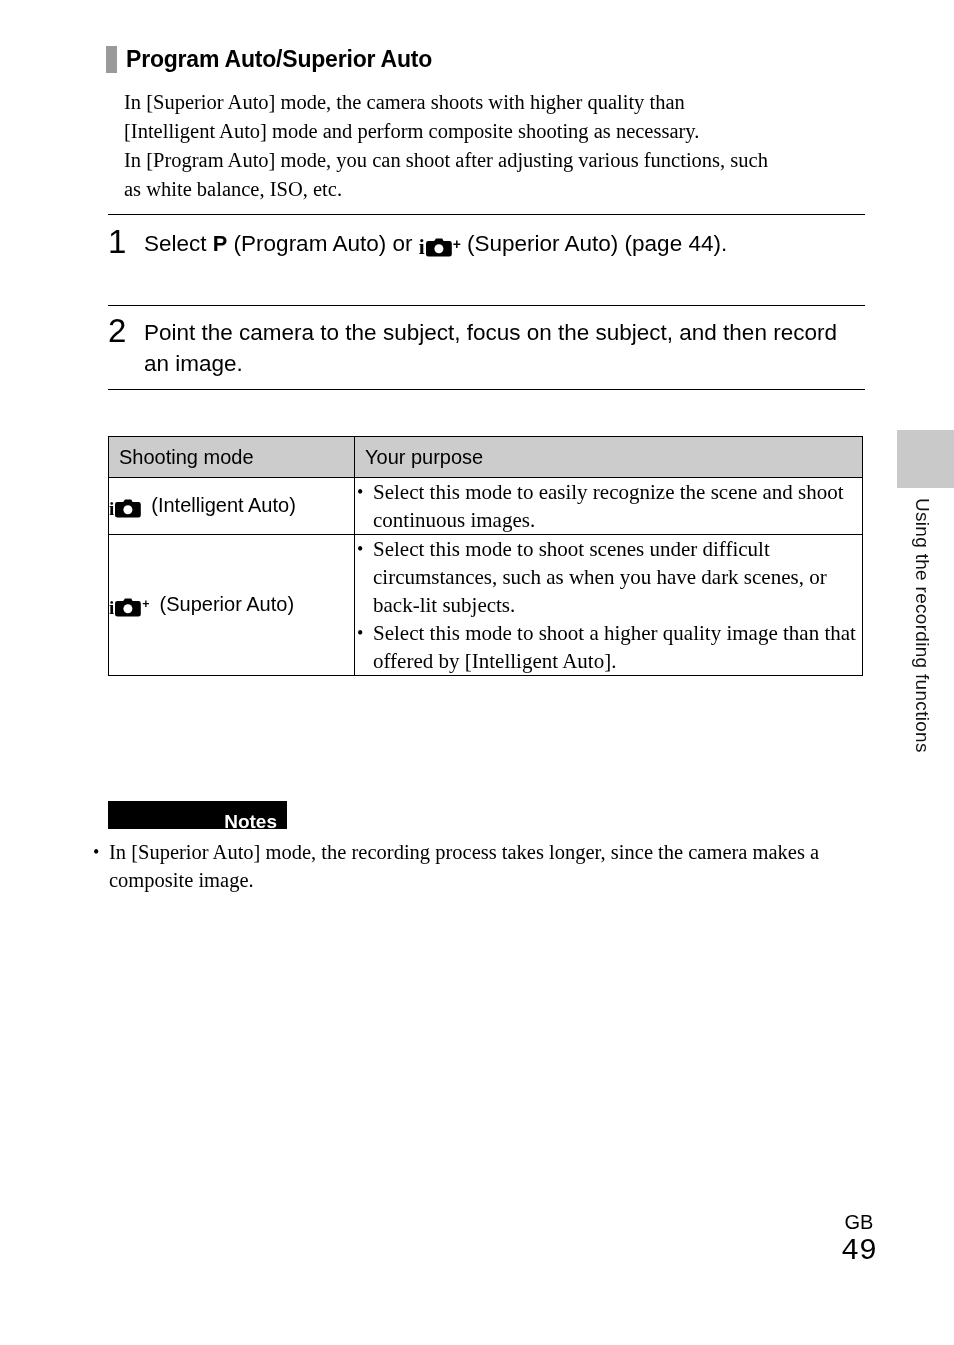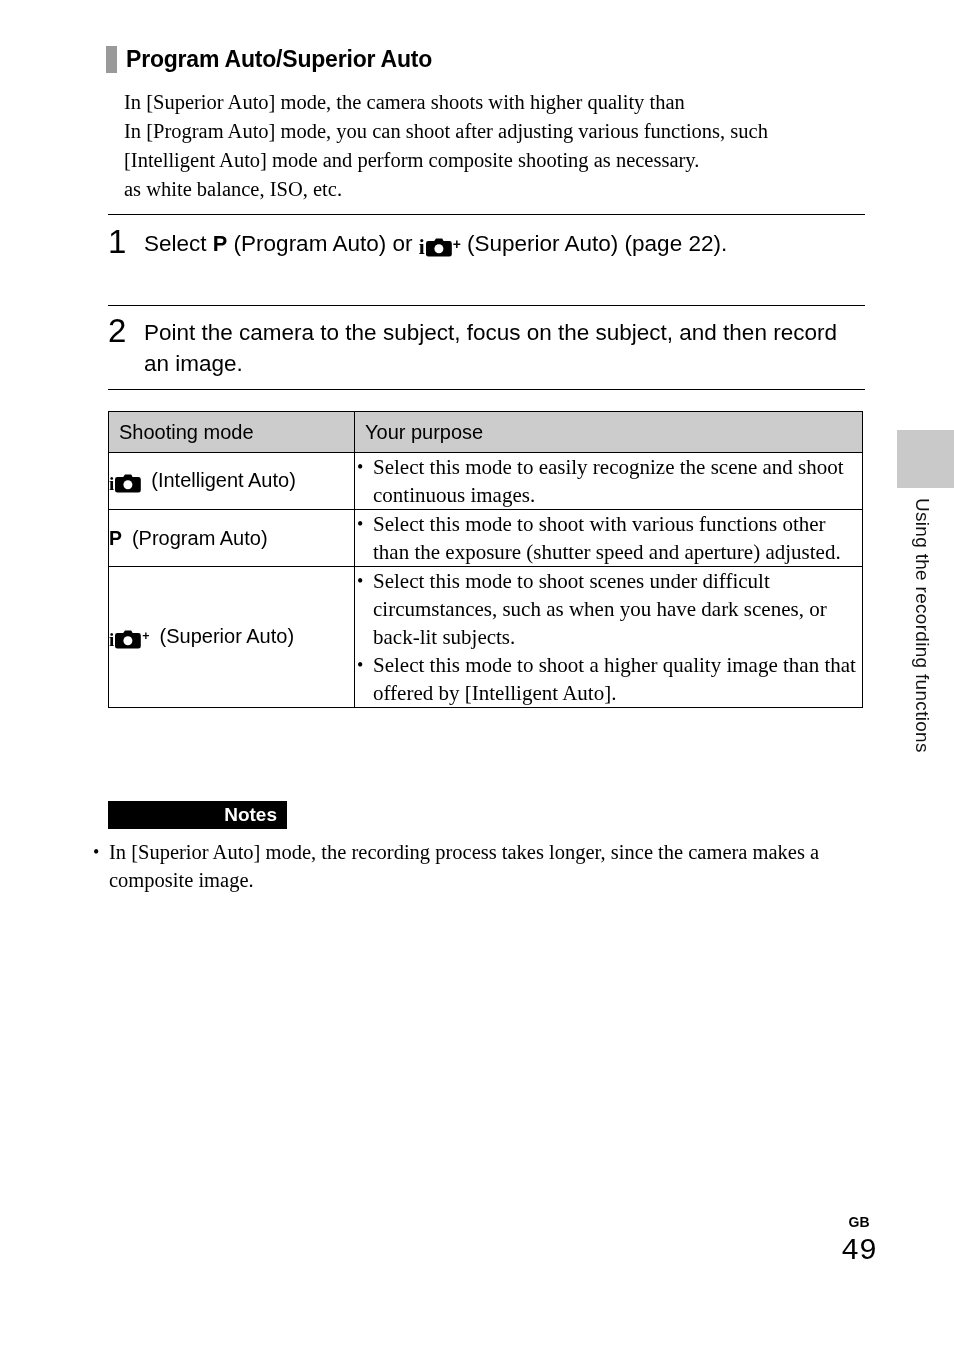--- a/index.html
+++ b/index.html
@@ -148,21 +148,21 @@
     font-family: "Liberation Sans", sans-serif;
     font-weight: bold;
     font-size: 0.97em;
     letter-spacing: 0;
   }
 
   
   .mode-table {
     position: absolute;
     left: 108px;
-    top: 411px;
+    top: 436px;
     width: 755px;
     border-collapse: collapse;
     table-layout: fixed;
   }
   .mode-table td, .mode-table th {
     border: 1.6px solid #000;
     padding: 0;
     vertical-align: middle;
     text-align: left;
   }
@@ -209,21 +209,21 @@
     position: absolute;
     left: 108px;
     top: 801px;
     width: 179px;
     height: 28px;
     background: #000;
   }
   .notes-bar span {
     position: absolute;
     left: 0; right: 10px;
-    top: 2px;
+    top: 9px;
     text-align: right;
     color: #fff;
     font-family: "Liberation Sans", sans-serif;
     font-weight: bold;
     font-size: 19px;
     line-height: 24px;
   }
   .notes-list {
     position: absolute;
     left: 91px;
@@ -237,24 +237,23 @@
   
   .footer {
     position: absolute;
     right: 60px;
     top: 1214px;
     text-align: center;
     width: 70px;
   }
   .footer .gb {
     font-family: "Liberation Sans", sans-serif;
-    font-size: 14px;
+    font-size: 20px;
     line-height: 16px;
     display: block;
-    font-weight: bold;
   }
   .footer .pageno {
     font-family: Liberation Mono, monospace;
     font-size: 30px;
     line-height: 42px;
     display: block;
   }
 </style>
 </head>
 <body>
@@ -264,40 +263,40 @@
   <div class="side-tab"></div>
   <div class="side-vertical-text">Using the recording functions</div>
 
   <div class="heading-row">
     <span class="heading-bar"></span>
     <span class="heading-text">Program Auto/Superior Auto</span>
   </div>
 
   <div class="intro">
     <p>In [Superior Auto] mode, the camera shoots with higher quality than</p>
+    <p>[Intelligent Auto] mode and perform composite shooting as necessary.</p>
     <p>In [Program Auto] mode, you can shoot after adjusting various functions, such</p>
-    <p>[Intelligent Auto] mode and perform composite shooting as necessary.</p>
     <p>as white balance, ISO, etc.</p>
   </div>
 
   <div class="rule" id="rule-1"></div>
   <div class="rule" id="rule-2"></div>
   <div class="rule" id="rule-3"></div>
 
   <div class="step" id="step-1">
     <div class="step-num">1</div>
     <div class="step-body">
       <span>Select </span><span class="icon-p">P</span><span> (Program Auto) or </span><span class="icon-cam">
           <span class="i-letter">i</span>
           <svg class="cam-svg" width="26" height="19" viewBox="0 0 26 19" aria-hidden="true">
             <path d="M8.2 3.0 L10.0 0.4 L16.2 0.4 L17.6 3.0 L23.4 3.0 A2.4 2.4 0 0 1 25.8 5.4 L25.8 16.2 A2.4 2.4 0 0 1 23.4 18.6 L2.4 18.6 A2.4 2.4 0 0 1 0 16.2 L0 5.4 A2.4 2.4 0 0 1 2.4 3.0 Z" fill="#000"></path>
             <circle cx="12.9" cy="10.8" r="4.5" fill="#fff"></circle>
           </svg>
           <span class="plus">+</span>
-        </span><span> (Superior Auto) (page 22).</span>
+        </span><span> (Superior Auto) (page 44).</span>
     </div>
   </div>
 
   <div class="step" id="step-2">
     <div class="step-num">2</div>
     <div class="step-body">Point the camera to the subject, focus on the subject, and then record an image.</div>
   </div>
 
   <table class="mode-table">
     <colgroup>
@@ -322,30 +321,20 @@
               </svg>
             </span><span class="mode-label">(Intelligent Auto)</span>
         </td>
         <td class="cell-purpose">
           <ul class="blist">
             <li>Select this mode to easily recognize the scene and shoot continuous images.</li>
           </ul>
         </td>
       </tr>
 
-      <tr>
-        <td class="cell-mode">
-          <span class="icon-p">P</span><span class="mode-label">(Program Auto)</span>
-        </td>
-        <td class="cell-purpose">
-          <ul class="blist">
-            <li>Select this mode to shoot with various functions other than the exposure (shutter speed and aperture) adjusted.</li>
-          </ul>
-        </td>
-      </tr>
 
       <tr>
         <td class="cell-mode">
           <span class="icon-cam">
               <span class="i-letter">i</span>
               <svg class="cam-svg" width="26" height="19" viewBox="0 0 26 19" aria-hidden="true">
                 <path d="M8.2 3.0 L10.0 0.4 L16.2 0.4 L17.6 3.0 L23.4 3.0 A2.4 2.4 0 0 1 25.8 5.4 L25.8 16.2 A2.4 2.4 0 0 1 23.4 18.6 L2.4 18.6 A2.4 2.4 0 0 1 0 16.2 L0 5.4 A2.4 2.4 0 0 1 2.4 3.0 Z" fill="#000"></path>
                 <circle cx="12.9" cy="10.8" r="4.5" fill="#fff"></circle>
               </svg>
               <span class="plus">+</span>

